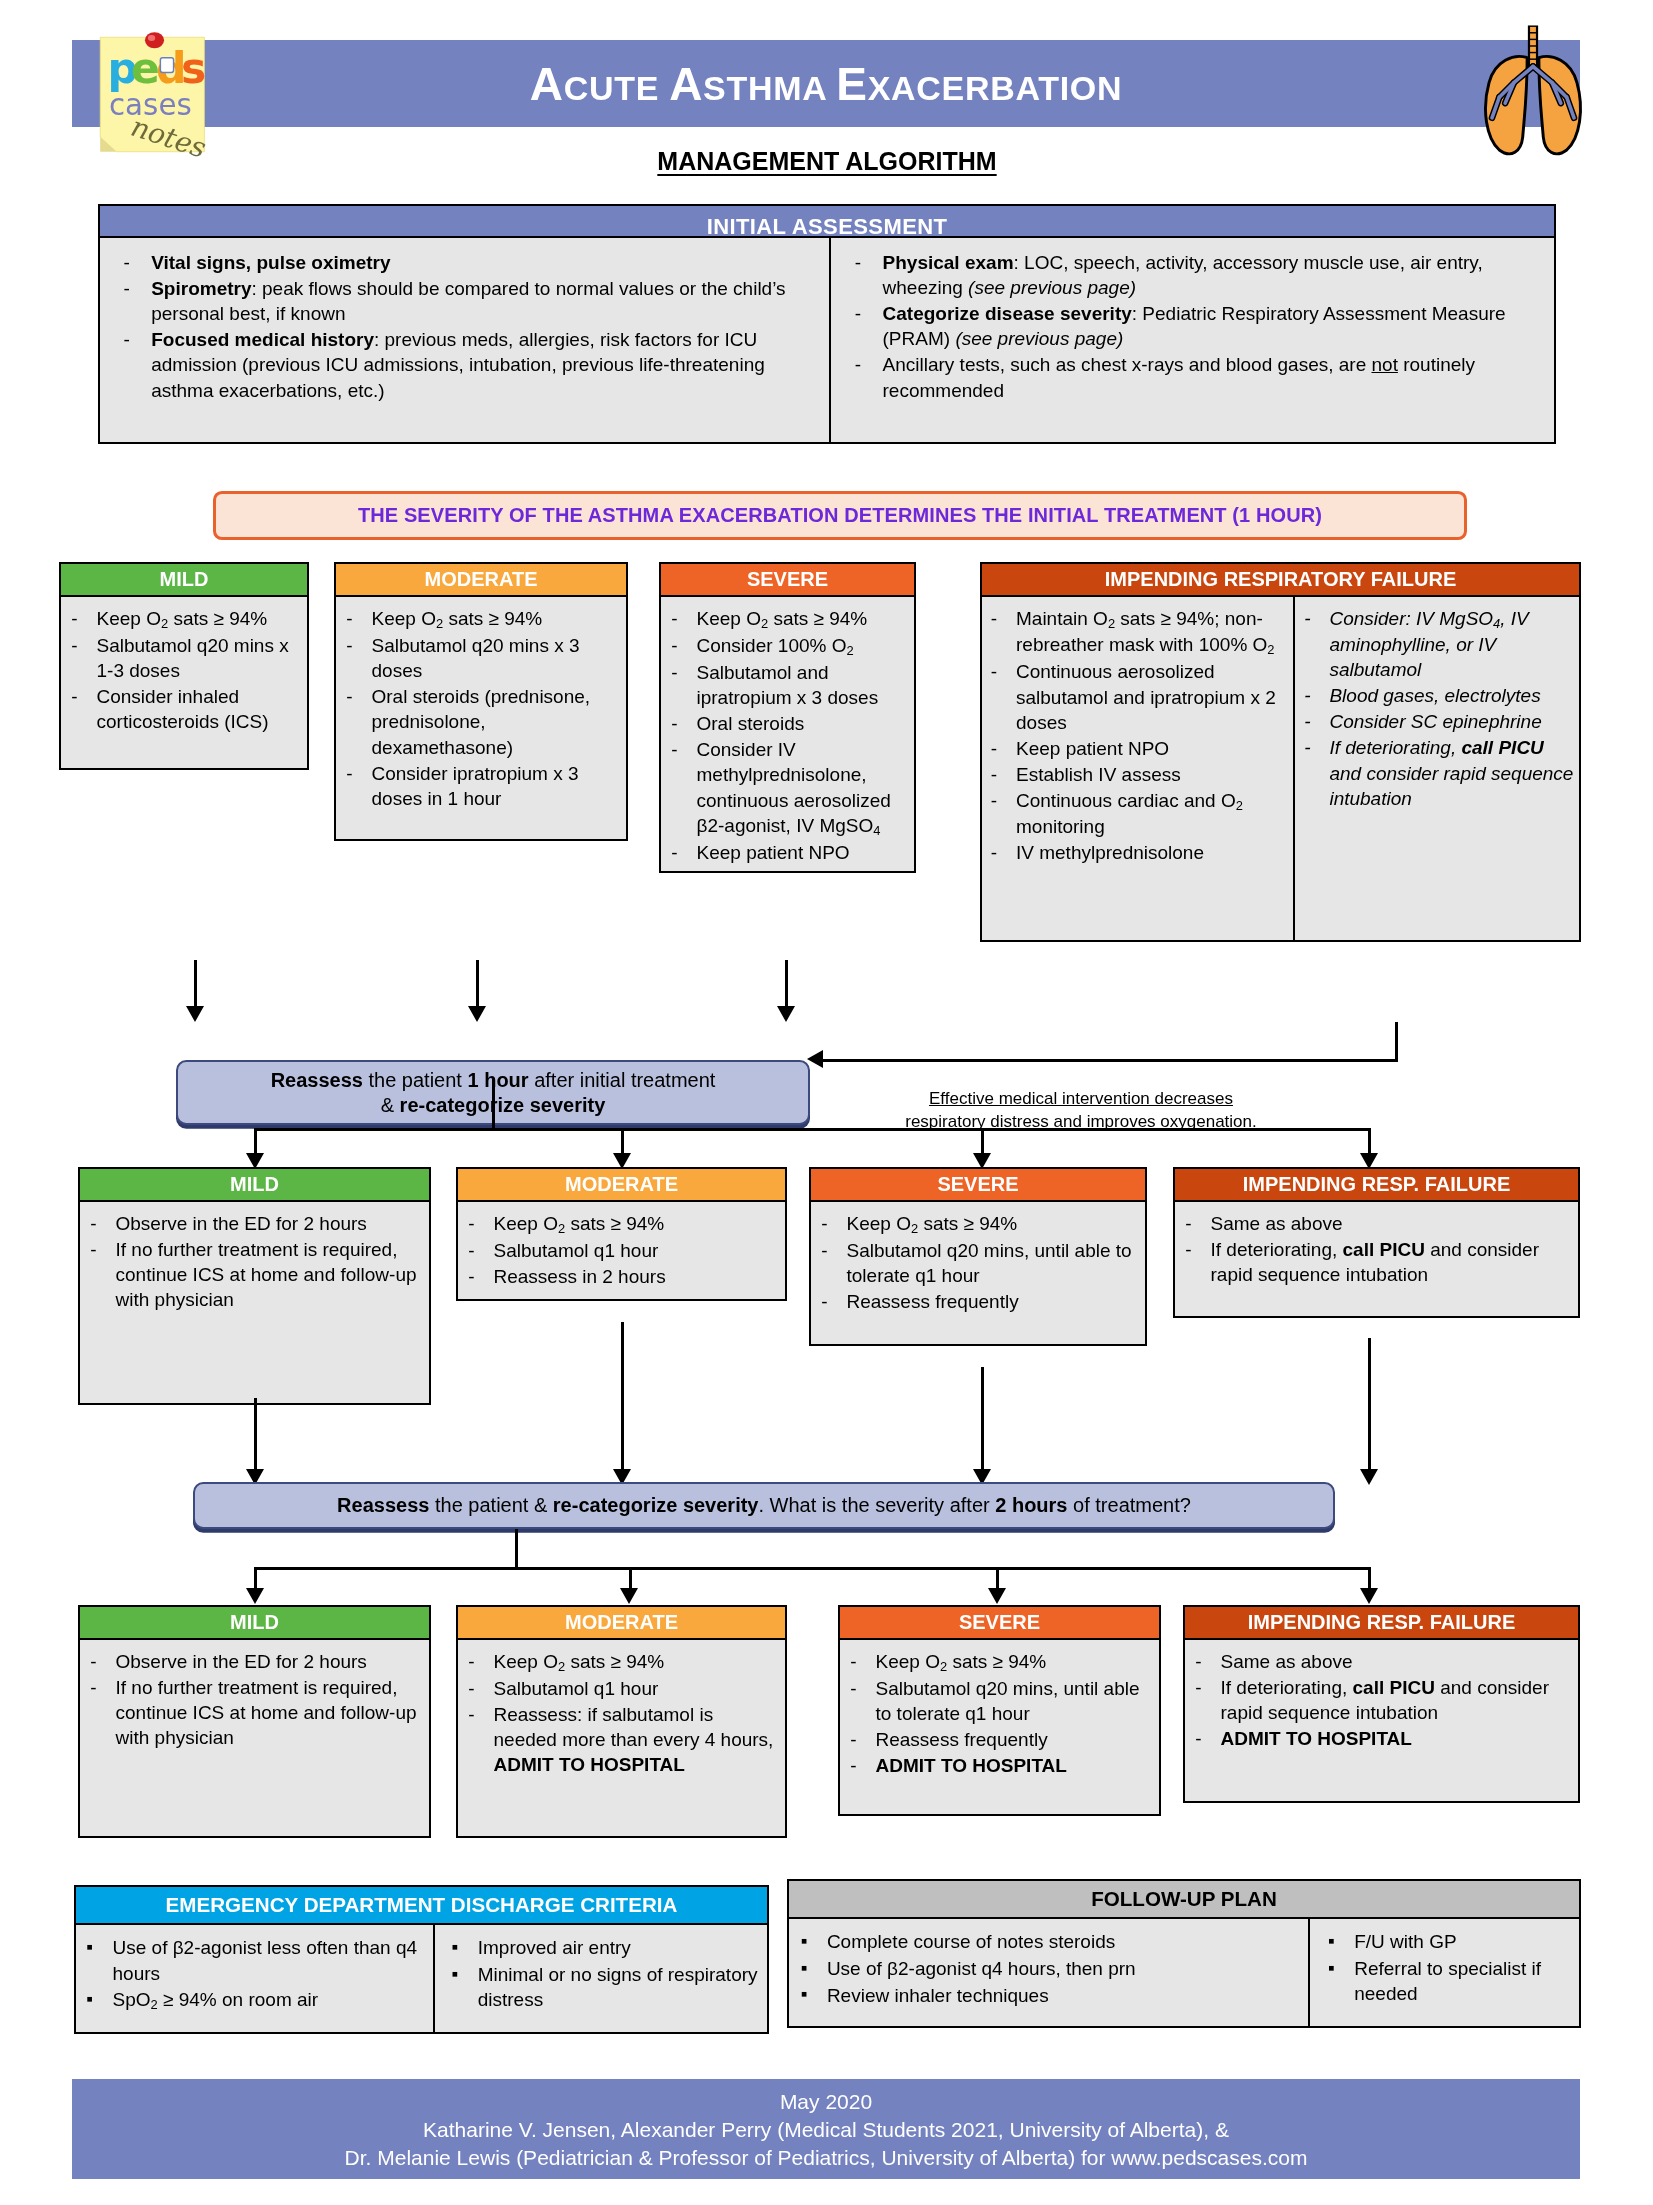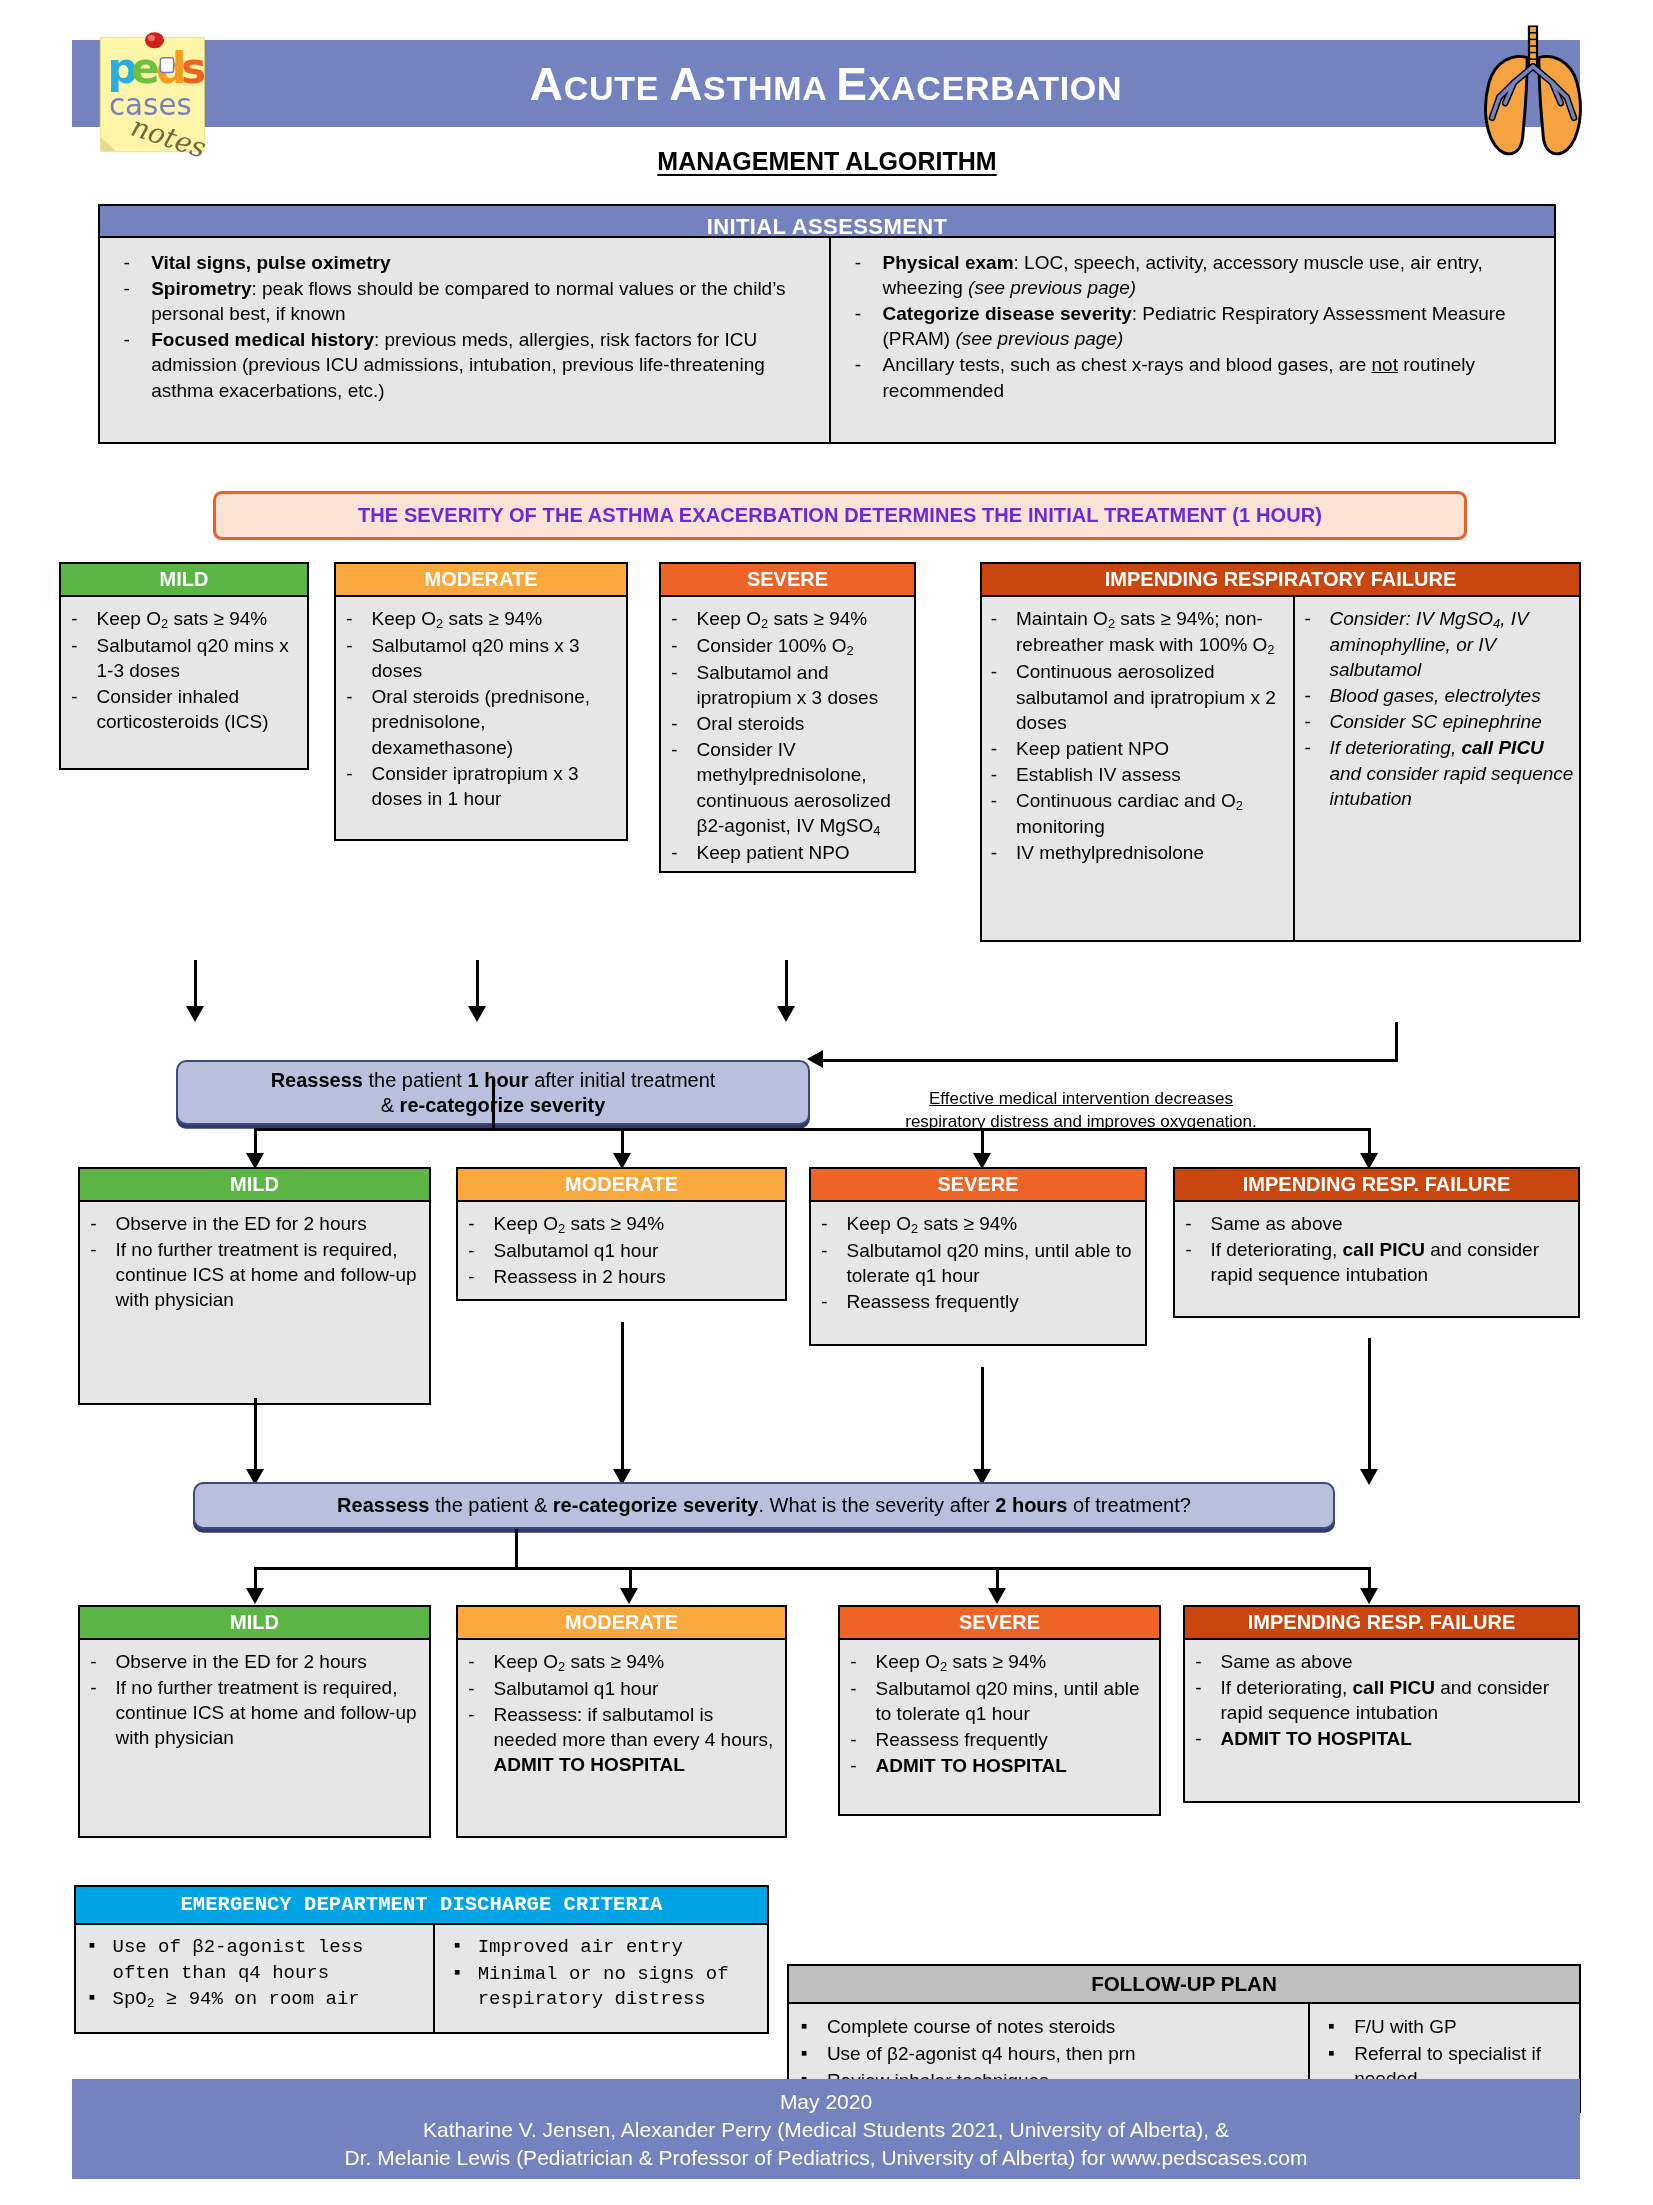--- a/index.html
+++ b/index.html
@@ -413,39 +413,39 @@
       <div class="bodybox bd" style="border-top: none; height: 163px;">
         <ul class="dash">
           <li>Same as above</li>
           <li>If deteriorating, <b>call PICU</b> and consider rapid sequence intubation</li>
           <li><b>ADMIT TO HOSPITAL</b></li>
         </ul>
       </div>
     </div>
   </div>
 
-<div class="panel" style="position:absolute; left:74px; top:1885px; width:695px;font-family:Liberation Mono, monospace;">
+<div class="panel" style="position:absolute; left:74px; top:1885px; width:695px;">
   <div class="hdrbar hd" style="background:#00a3e3; height:40px;">EMERGENCY DEPARTMENT DISCHARGE CRITERIA</div>
   <div class="bodybox bd" style="border-top:none; height:109px; display:flex;">
     <div class="c" style="width:52%; border-right:2.2px solid #000; padding:10.3px 2.9px 8.8px 1.5px;">
       <ul class="sq" id="dis-left">
           <li>Use of β2-agonist less often than q4 hours</li>
           <li>SpO<sub>2</sub> ≥ 94% on room air</li>
         </ul>
     </div>
     <div class="c" style="width:48%; padding:10.3px 2.9px 8.8px 7.4px;">
       <ul class="sq" id="dis-right">
           <li>Improved air entry</li>
           <li>Minimal or no signs of respiratory distress</li>
         </ul>
     </div>
   </div>
 </div>
 
-<div class="panel" style="position:absolute; left:787px; top:1964px; width:794px;">
+<div class="panel" style="position:absolute; left:787px; top:1879px; width:794px;">
   <div class="hdrbar hd" style="background:#bfbfbf; color:#000; height:40px;">FOLLOW-UP PLAN</div>
   <div class="bodybox bd" style="border-top:none; height:109px; display:flex;">
     <div class="c" style="width:66%; border-right:2.2px solid #000; padding:10.3px 2.9px 8.8px 2.9px;">
       <ul class="sq" id="fu-left">
           <li>Complete course of notes steroids</li>
           <li>Use of β2-agonist q4 hours, then prn</li>
           <li>Review inhaler techniques</li>
         </ul>
     </div>
     <div class="c" style="width:34%; padding:10.3px 2.9px 8.8px 8.8px;">

